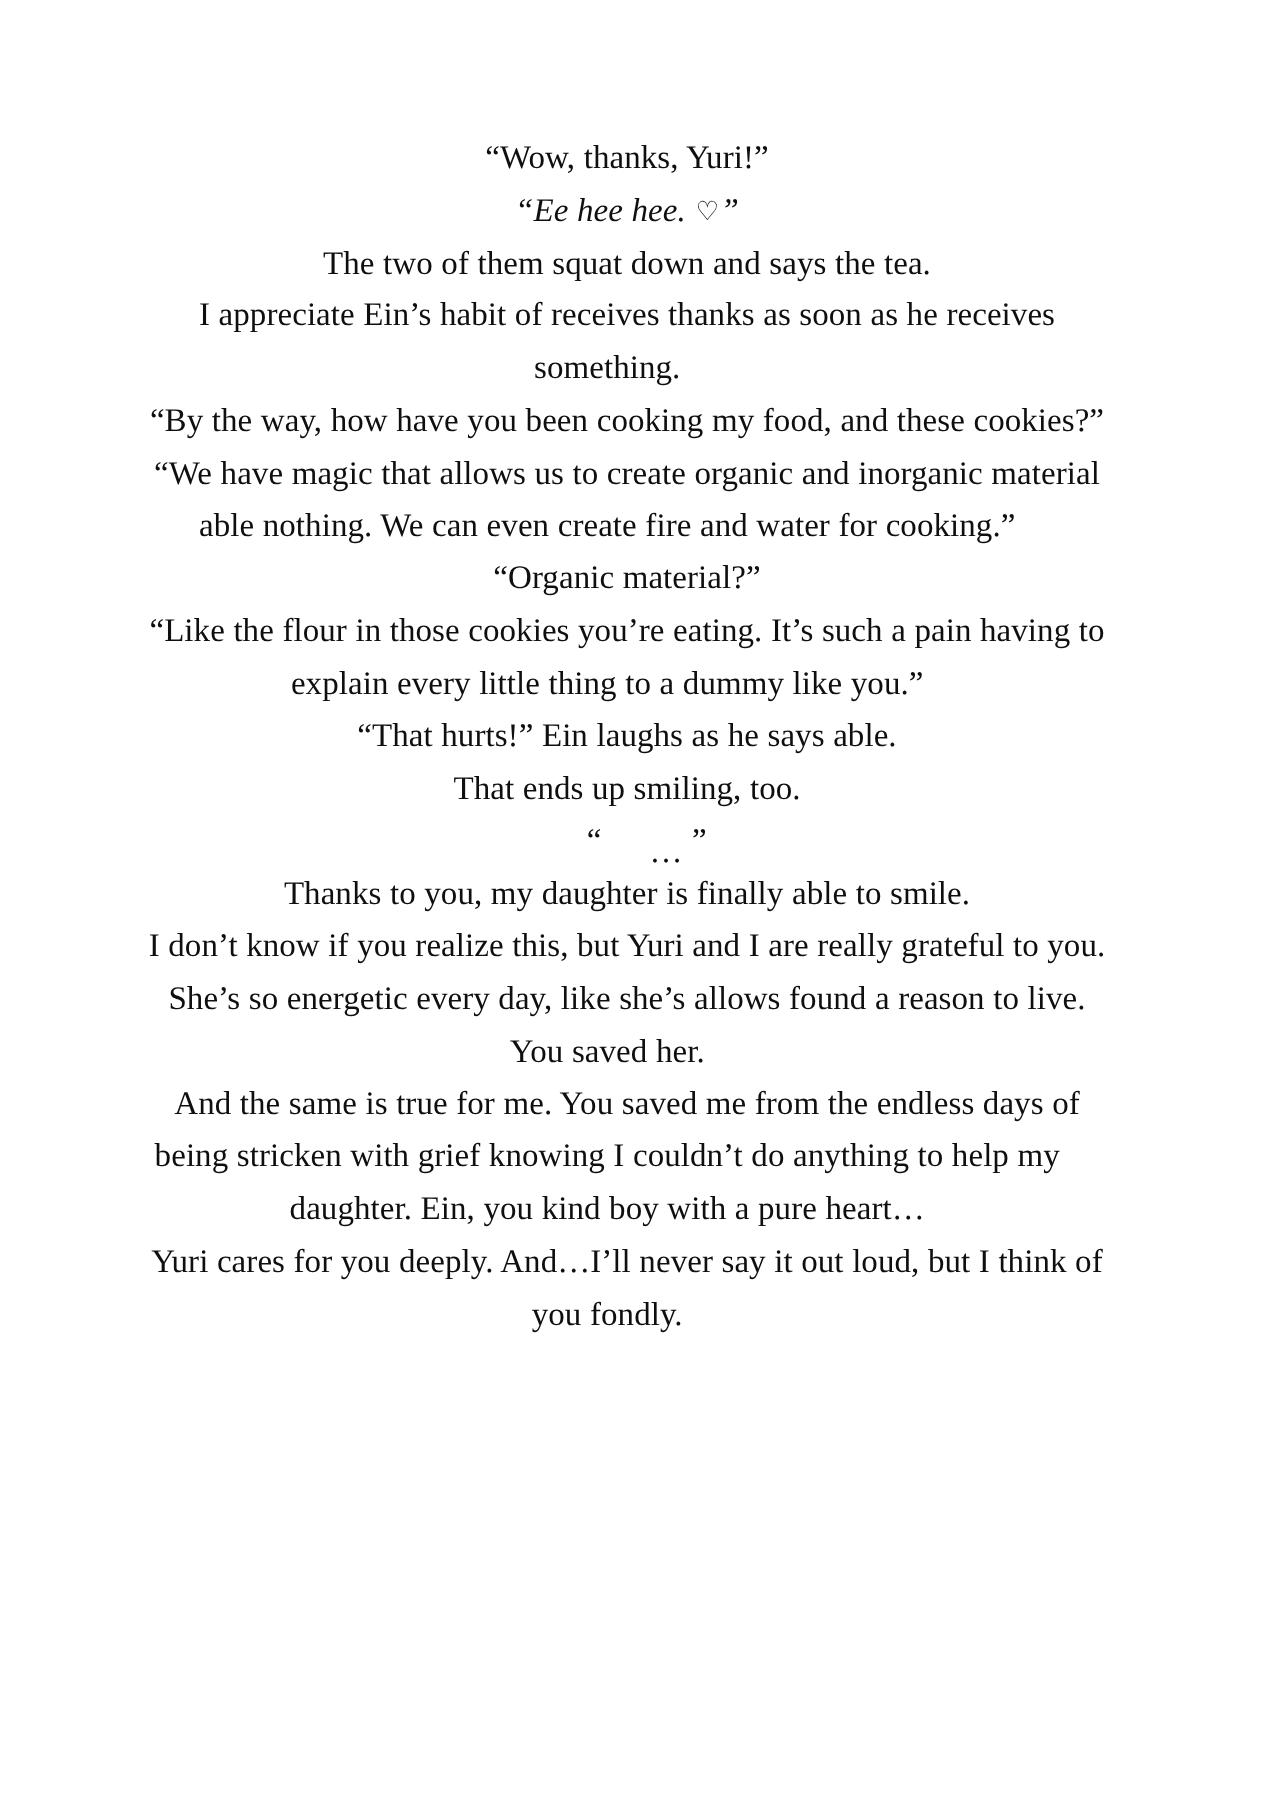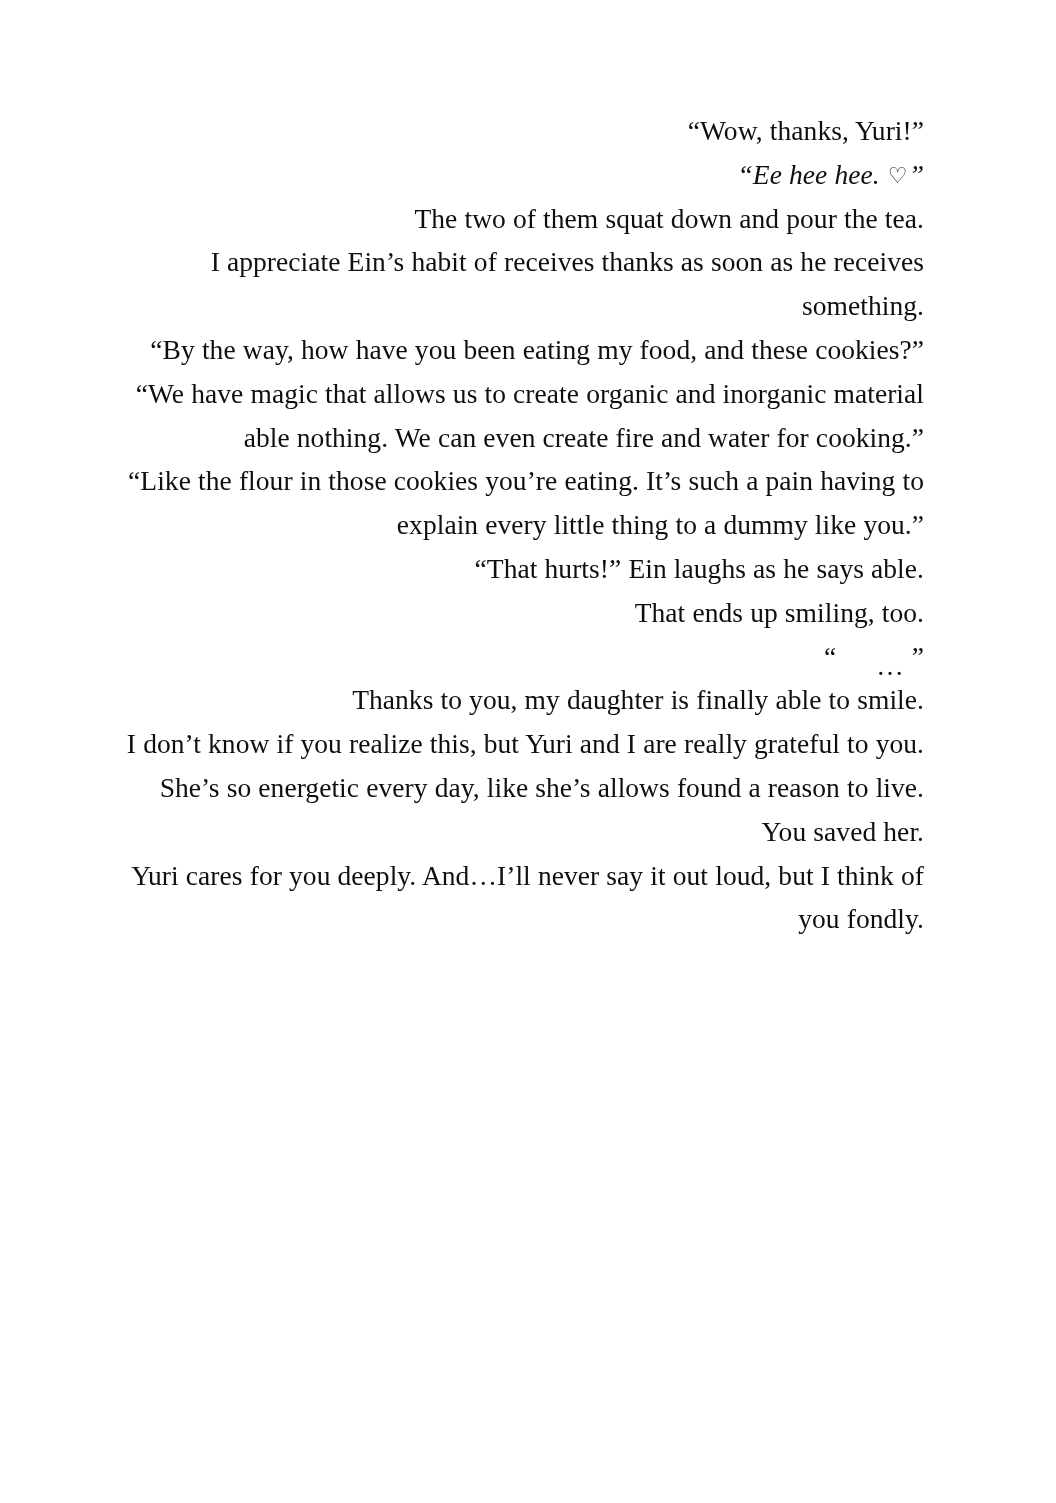--- a/index.html
+++ b/index.html
@@ -28,21 +28,21 @@
     left: 88px;
     top: 109px;
     width: 836px;
   }
   p.para {
     margin: 0;
     padding: 0;
     font-size: 27.5px;
     line-height: 43.8px;
     text-indent: 33px;
-    text-align: right;
+    text-align: center;
     letter-spacing: 0.05px;
     word-spacing: 0.2px;
     hyphens: none;
   }
   p.para.italic {
     font-style: italic;
   }
   
   .silence-line {
     position: relative;
@@ -74,41 +74,43 @@
 </head>
 <body>
 
 <div class="page">
   <div class="text-block">
 
     <p class="para">“Wow, thanks, Yuri!”</p>
 
     <p class="para italic"><span>“Ee hee hee. </span><span class="heart">♡</span><span>”</span></p>
 
-    <p class="para">The two of them squat down and pour the tea.</p>
+    <p class="para">The two of them squat down and says the tea.</p>
 
     <p class="para">I appreciate Ein’s habit of receives thanks as soon as he receives something.</p>
 
-    <p class="para">“By the way, how have you been eating my food, and these cookies?”</p>
+    <p class="para">“By the way, how have you been cooking my food, and these cookies?”</p>
 
     <p class="para">“We have magic that allows us to create organic and inorganic material able nothing. We can even create fire and water for cooking.”</p>
 
+    <p class="para">“Organic material?”</p>
 
     <p class="para">“Like the flour in those cookies you’re eating. It’s such a pain having to explain every little thing to a dummy like you.”</p>
 
     <p class="para">“That hurts!” Ein laughs as he says able.</p>
 
     <p class="para">That ends up smiling, too.</p>
 
     <p class="para"><span class="silence-line"><span class="q">“</span><span class="dots">…</span><span class="q">”</span></span></p>
 
 
     <p class="para">Thanks to you, my daughter is finally able to smile.</p>
 
     <p class="para">I don’t know if you realize this, but Yuri and I are really grateful to you.</p>
 
     <p class="para">She’s so energetic every day, like she’s allows found a reason to live. You saved her.</p>
 
+    <p class="para">And the same is true for me. You saved me from the endless days of being stricken with grief knowing I couldn’t do anything to help my daughter. Ein, you kind boy with a pure heart…</p>
 
     <p class="para">Yuri cares for you deeply. And…I’ll never say it out loud, but I think of you fondly.</p>
 
   </div>
 </div>
 
 </body></html>

